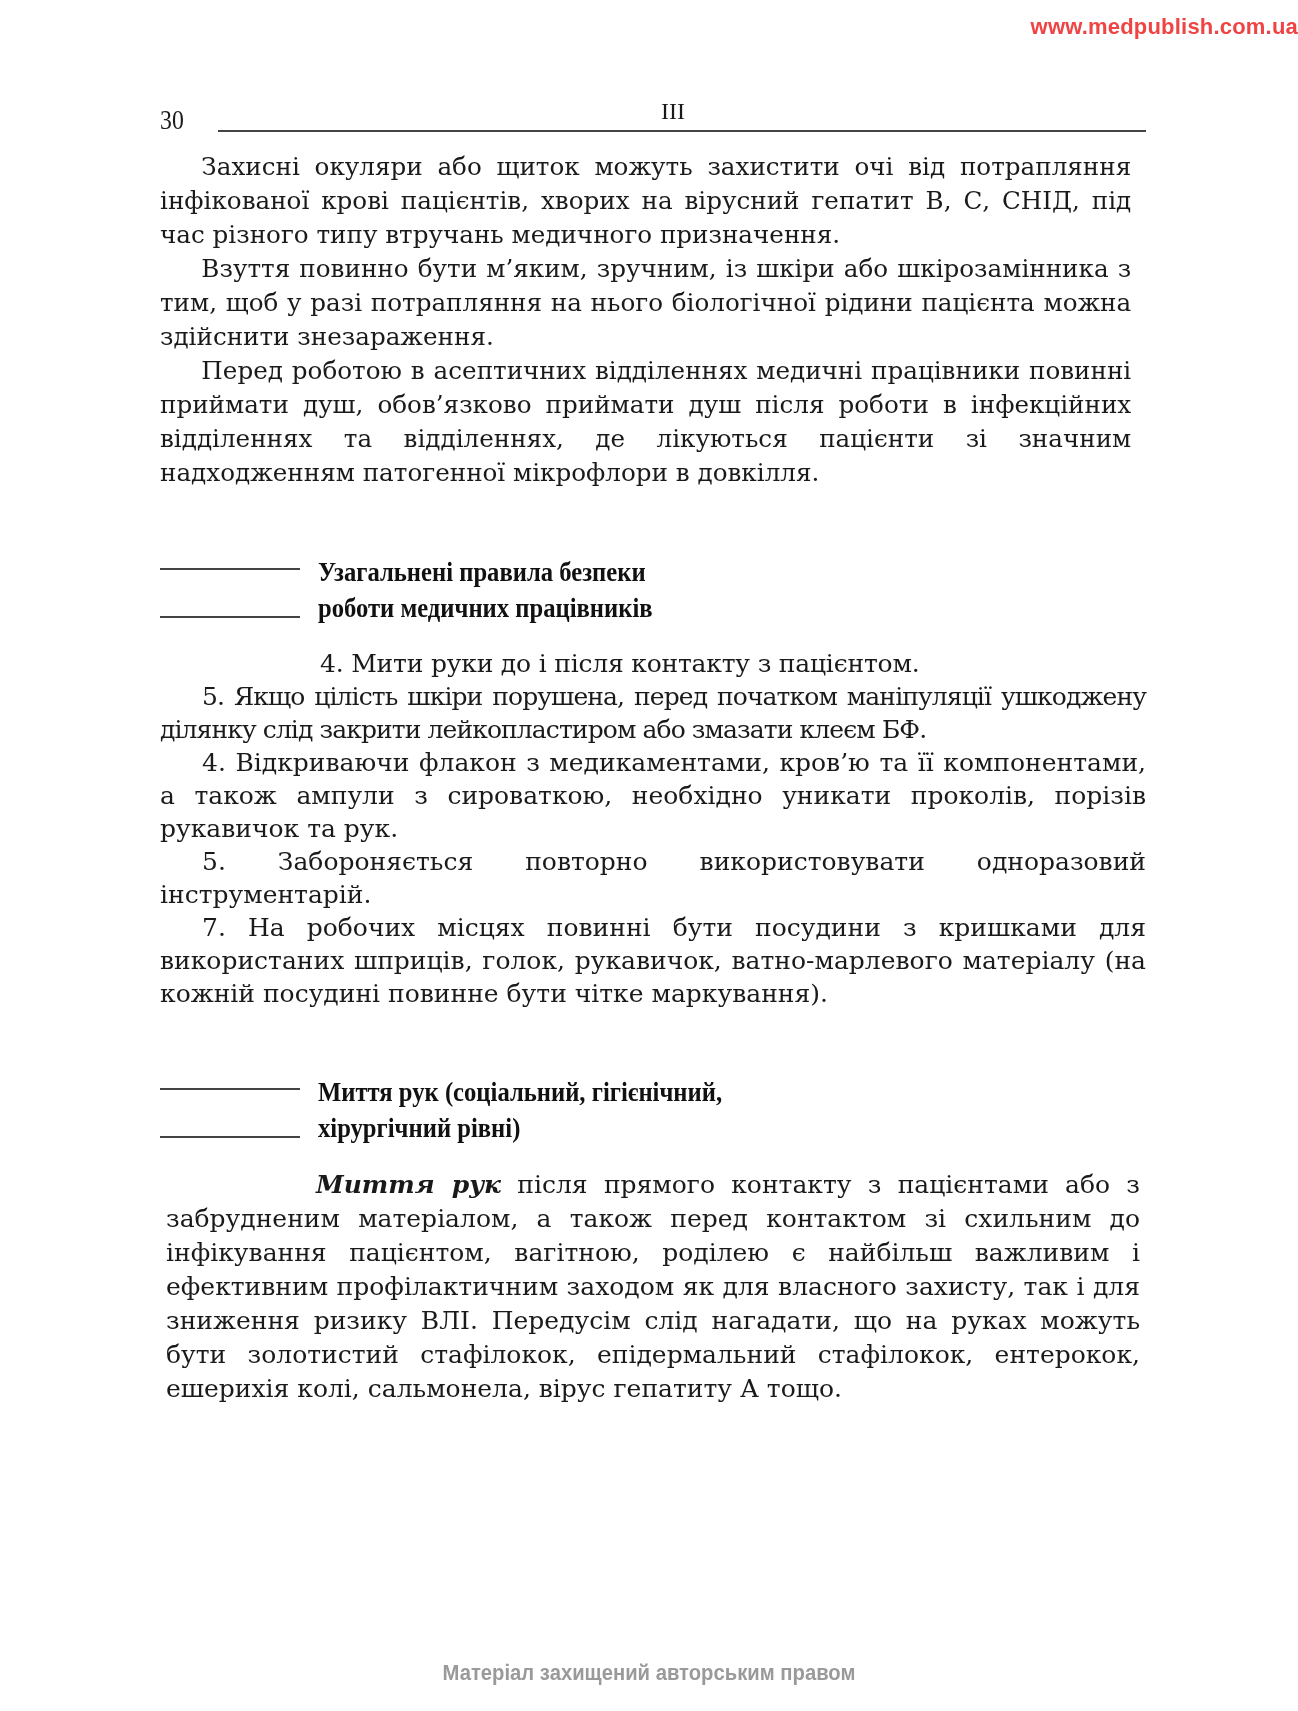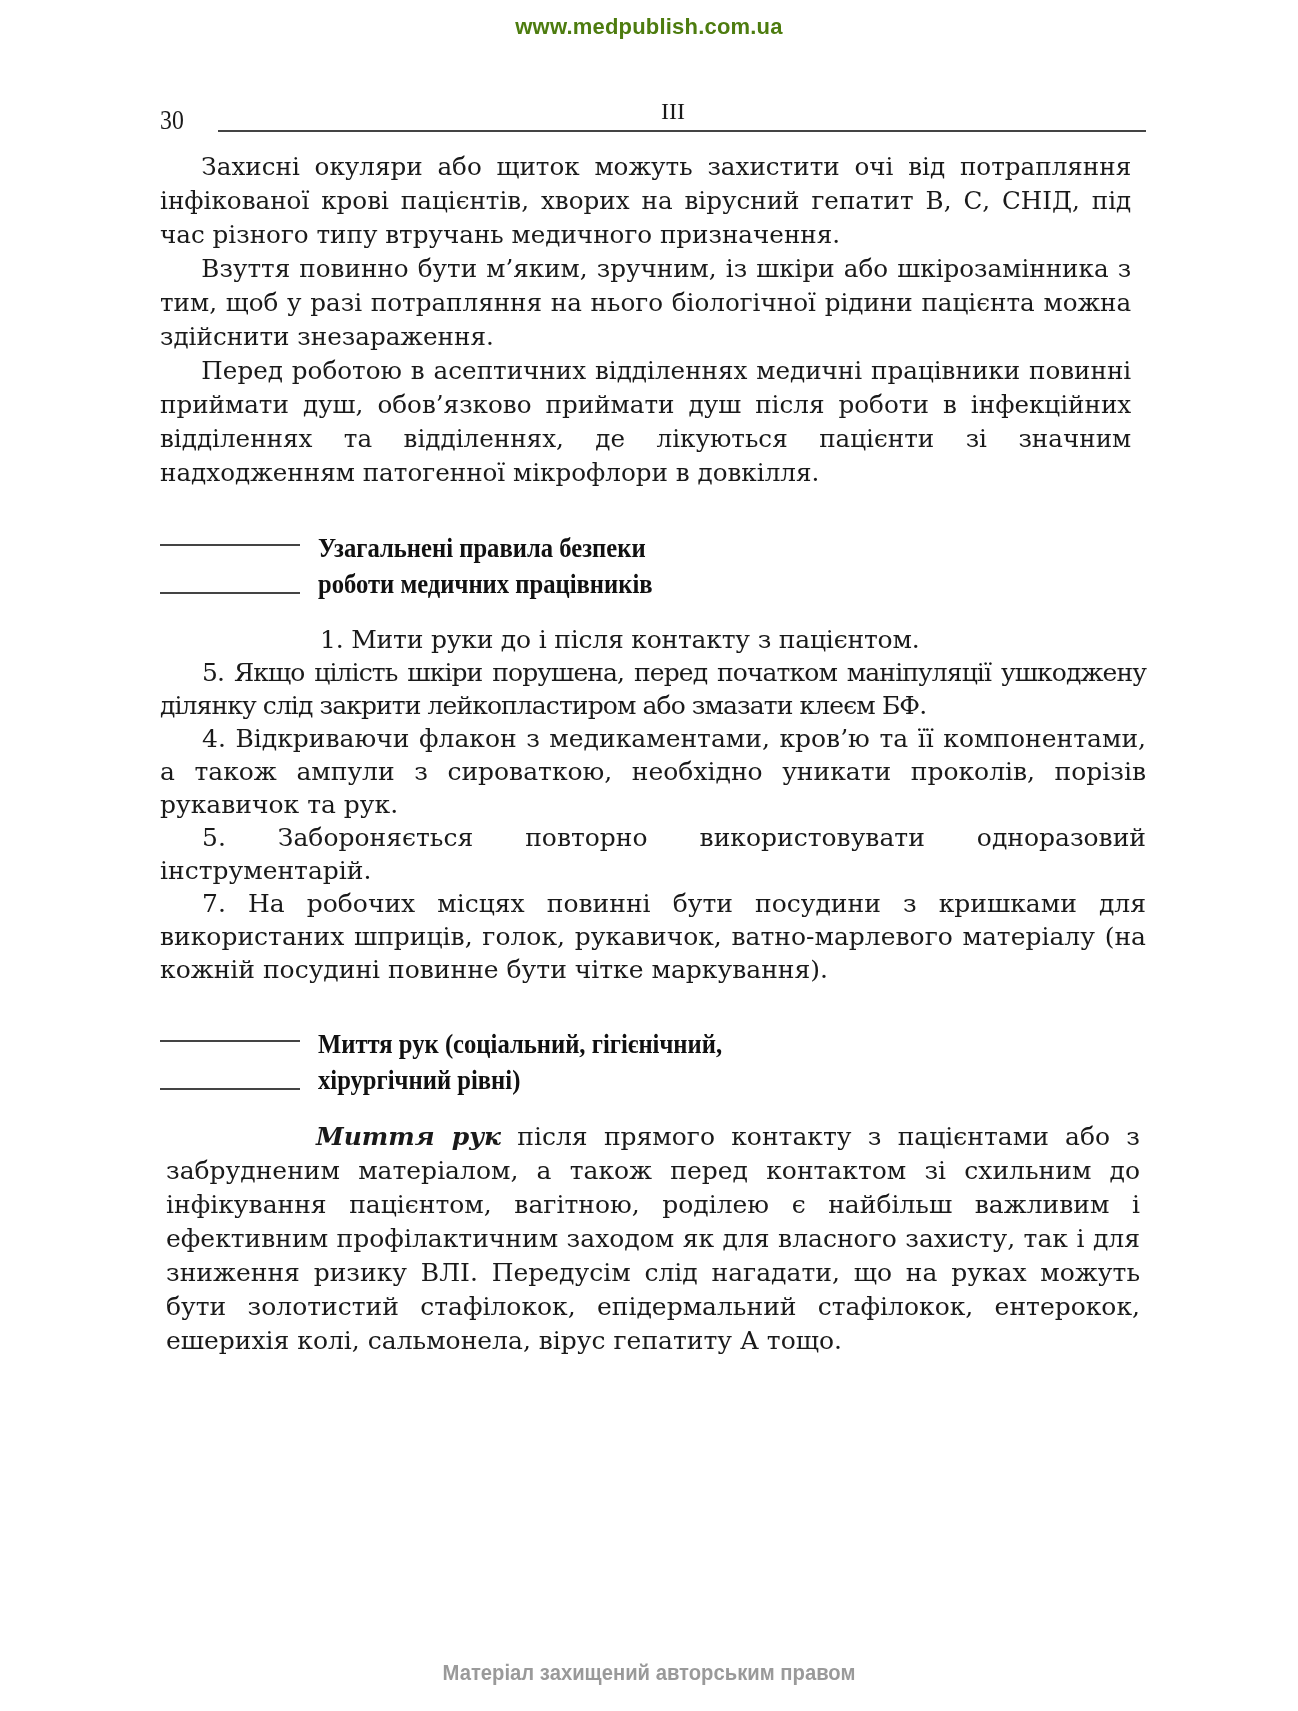--- a/index.html
+++ b/index.html
@@ -13,25 +13,25 @@
       position: relative;
       overflow: hidden;
       font-family: "DejaVu Serif", "Liberation Serif", serif;
       color: #1a1a1a;
     }
     .watermark-top {
       position: absolute;
       top: 14px;
       left: 0;
       width: 1298px;
-      text-align: center;
+      text-align: right;
       font-family: "Liberation Sans", "DejaVu Sans", sans-serif;
       font-weight: bold;
       font-size: 22px;
-      color: #4d7c0f;
+      color: #ef4444;
       letter-spacing: 0.2px;
     }
     .watermark-bottom {
       position: absolute;
       top: 1660px;
       left: 0;
       width: 1298px;
       text-align: center;
       font-family: "Liberation Sans", "DejaVu Sans", sans-serif;
       font-weight: bold;
@@ -86,21 +86,21 @@
       font-size: 25px;
       line-height: 34px;
       text-align: justify;
       text-indent: 42px;
       margin: 0;
       transform: scaleX(0.985);
       transform-origin: left top;
     }
     .section-head {
       position: relative;
-      margin-top: 40px;
+      margin-top: 64px;
       margin-bottom: 18px;
       height: 76px;
     }
     .section-head .rule {
       position: absolute;
       left: 0;
       width: 140px;
       height: 2px;
       background: #444;
     }
@@ -164,21 +164,21 @@
   <div class="section-head">
     <div class="rule r1"></div>
     <div class="rule r2"></div>
     <div class="title">
       <div>Узагальнені правила безпеки</div>
       <div>роботи медичних працівників</div>
     </div>
   </div>
 
   <div>
-    <p class="list-first">1. Мити руки до і після контакту з пацієнтом.</p>
+    <p class="list-first">4. Мити руки до і після контакту з пацієнтом.</p>
     <p class="list-item compact" style="letter-spacing:-0.9px;">5. Якщо цілість шкіри порушена, перед початком маніпуляції ушкоджену ділянку слід закрити лейкопластиром або змазати клеєм БФ.</p>
     <p class="list-item">4. Відкриваючи флакон з медикаментами, кров’ю та її компонентами, а також ампули з сироваткою, необхідно уникати проколів, порізів рукавичок та рук.</p>
     <p class="list-item">5. Забороняється повторно використовувати одноразовий інструментарій.</p>
     <p class="list-item">7. На робочих місцях повинні бути посудини з кришками для використаних шприців, голок, рукавичок, ватно-марлевого матеріалу (на кожній посудині повинне бути чітке маркування).</p>
   </div>
 
   <div class="section-head">
     <div class="rule r1"></div>
     <div class="rule r2"></div>
     <div class="title">

